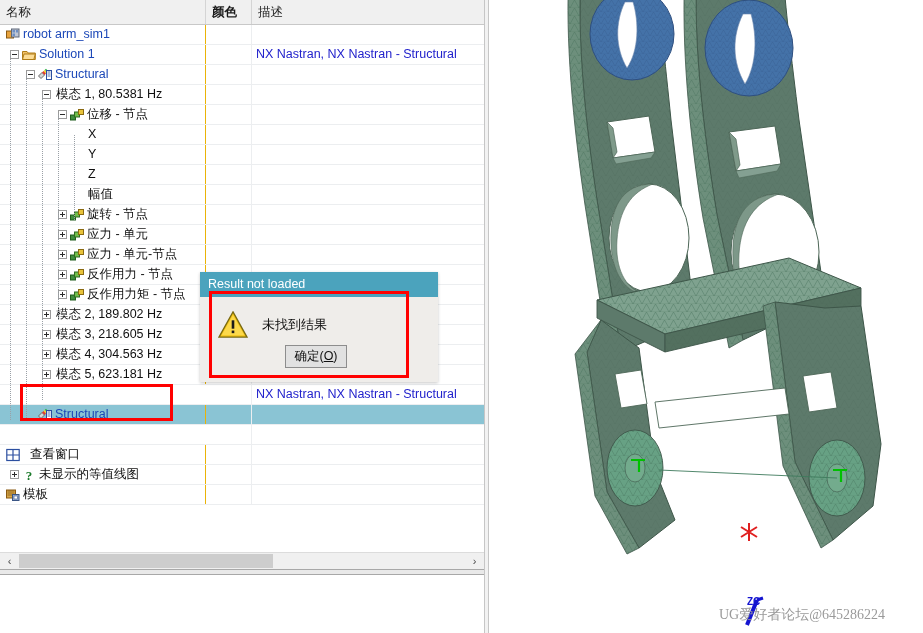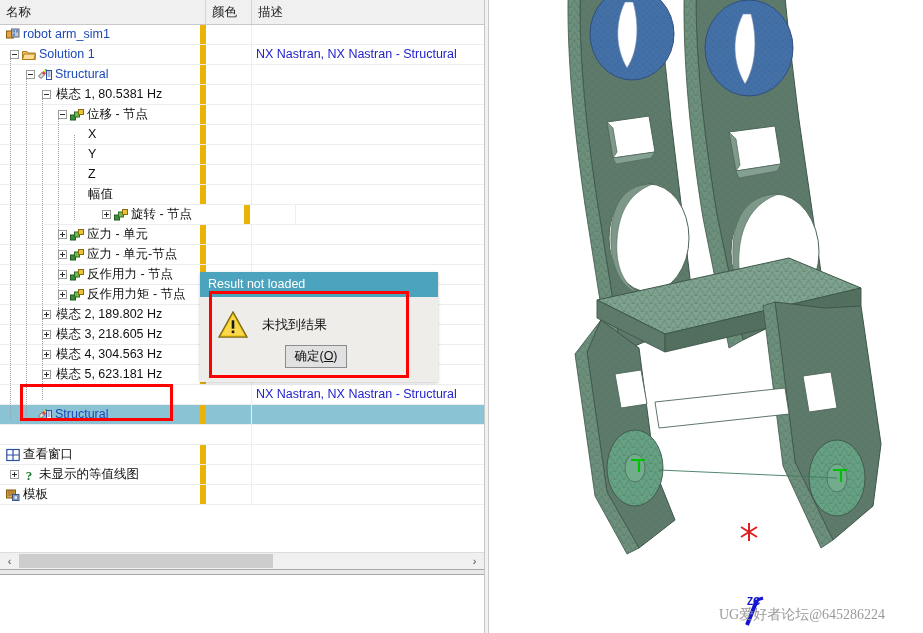--- a/index.html
+++ b/index.html
@@ -16,29 +16,29 @@
   .col-head{
     position:absolute;left:0;top:0;width:484px;height:25px;
     background:#f0f0f0;border-bottom:1px solid #c8c8c8;box-sizing:border-box;
   }
   .col-head .ch{
     position:absolute;top:0;height:24px;line-height:24px;
     padding-left:6px;box-sizing:border-box;color:#1a1a1a;font-size:12.5px;
     border-right:1px solid #d4d4d4;
   }
   .ch.c-name{left:0;width:206px;}
-  .ch.c-color{left:206px;width:46px;}
+  .ch.c-color{left:206px;width:46px;font-weight:bold;}
   .ch.c-desc{left:252px;width:232px;border-right:none;}
 
   
   #tree{position:absolute;left:0;top:25px;width:484px;height:527px;overflow:hidden;background:#fff;}
   .row{position:absolute;left:0;width:484px;height:20px;box-sizing:border-box;
        border-bottom:1px solid #eceef0;}
   .row .cell-name{position:absolute;left:0;top:0;width:206px;height:19px;
-       border-right:6px solid #eab308;box-sizing:border-box;}
+       border-right:1px solid #eab308;box-sizing:border-box;}
   .row .cell-color{position:absolute;left:206px;top:0;width:46px;height:19px;
        border-right:1px solid #eceef0;box-sizing:border-box;}
   .row .cell-desc{position:absolute;left:252px;top:0;width:232px;height:19px;
        box-sizing:border-box;line-height:19px;padding-left:4px;
        font-size:12.5px;color:#2222cc;white-space:nowrap;}
   .row.sel .cell-name,.row.sel .cell-color,.row.sel .cell-desc{background:#8ac4d4;}
   .row.sel{background:#8ac4d4;}
 
   .label{position:absolute;top:0;height:19px;line-height:19px;white-space:nowrap;
          font-size:12.5px;}
@@ -214,21 +214,21 @@
           <div class="cell-color"></div>
           <div class="cell-desc"></div>
         </div>
         <div class="row" style="top: 160px;">
           <div class="cell-name">
             <div class="label black" style="left: 88px;">幅值</div>
           </div>
           <div class="cell-color"></div>
           <div class="cell-desc"></div>
         </div>
-        <div class="row" style="top: 180px; margin-left: 44px;">
+        <div class="row" style="top: 180px;">
           <div class="cell-name">
             <div class="exp plus" style="left: 58px;"></div>
             <div class="ic" style="left: 70px;">
               <svg width="14" height="14" viewBox="0 0 14 14">
                 <rect x="0.5" y="7" width="5" height="5" fill="#3f8f3f" stroke="#1e5c1e"></rect>
                 <rect x="4.5" y="4" width="5" height="5" fill="#6fbe4a" stroke="#2e6b22"></rect>
                 <rect x="8.5" y="1.5" width="5" height="5" fill="#e8c33a" stroke="#8a6a12"></rect>
               </svg>
             </div>
             <div class="label black" style="left: 87px;">旋转 - 节点</div>
@@ -354,21 +354,21 @@
           <div class="cell-desc"></div>
         </div>
         <div class="row" style="top: 420px;">
           <div class="cell-name">
             <div class="ic" style="left: 6px;">
               <svg width="14" height="14" viewBox="0 0 14 14">
                 <rect x="0.8" y="1.5" width="12.4" height="11" fill="#fff" stroke="#2c4fa0" stroke-width="1.2"></rect>
                 <path d="M7 1.5 V12.5 M0.8 7 H13.2" stroke="#2c4fa0" stroke-width="1.2"></path>
               </svg>
             </div>
-            <div class="label black" style="left: 23px; text-align: right;">查看窗口</div>
+            <div class="label black" style="left: 30px; text-align: right;">查看窗口</div>
           </div>
           <div class="cell-color"></div>
           <div class="cell-desc"></div>
         </div>
         <div class="row" style="top: 440px;">
           <div class="cell-name">
             <div class="exp plus" style="left: 10px;"></div>
             <div class="ic" style="left: 22px;">
               <svg width="14" height="14" viewBox="0 0 14 14">
                 <text x="7" y="12" font-size="13" font-family="Liberation Serif, serif" font-weight="bold" fill="#1a7a2a" text-anchor="middle">?</text>

